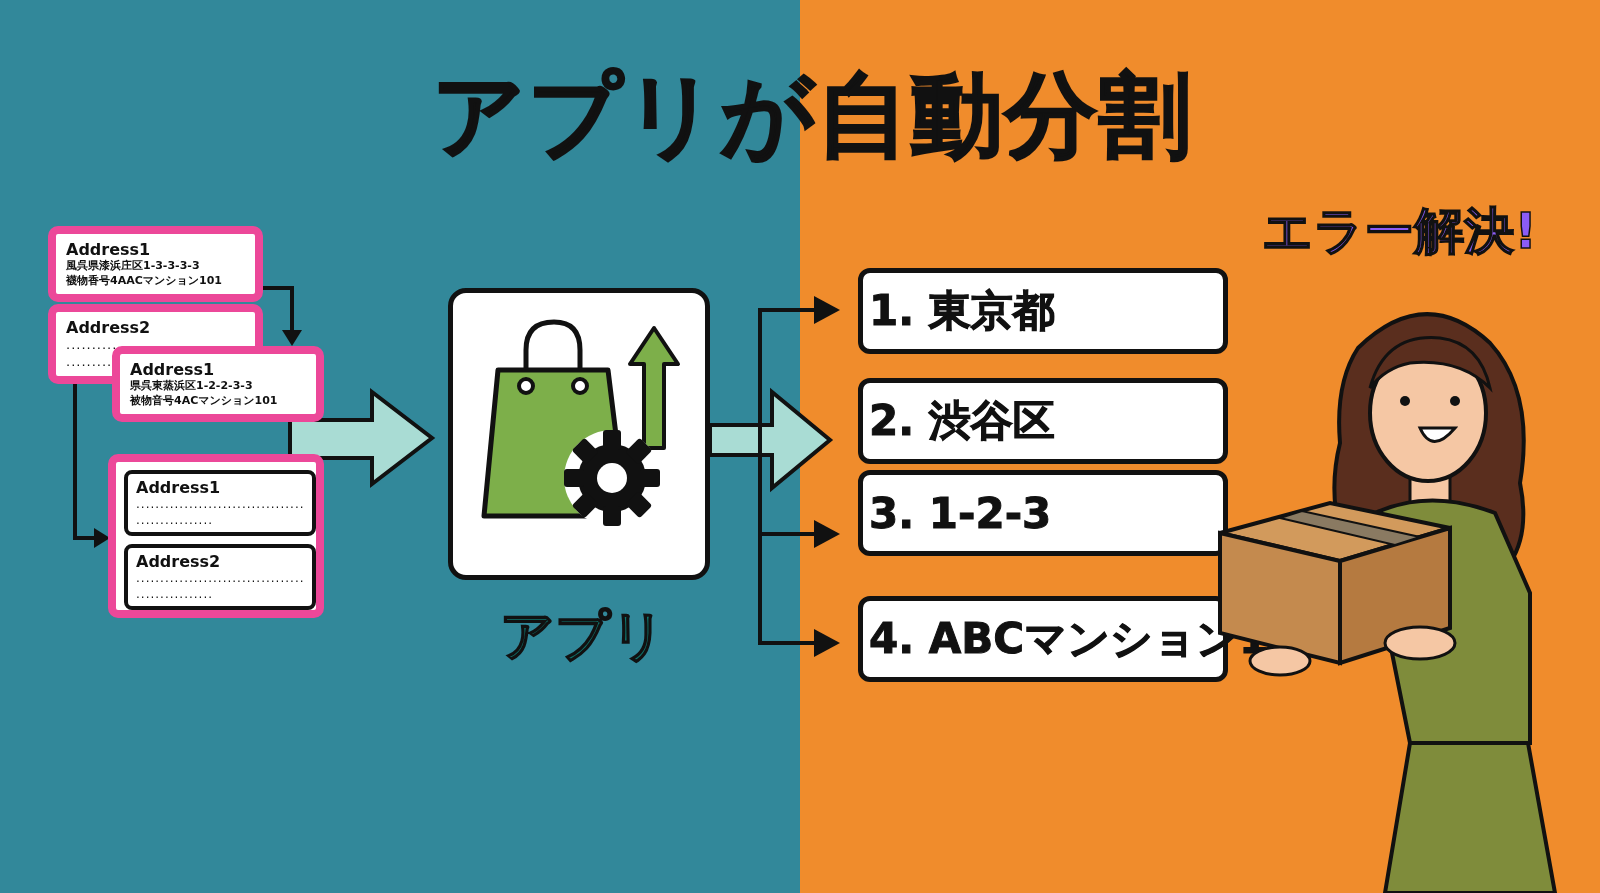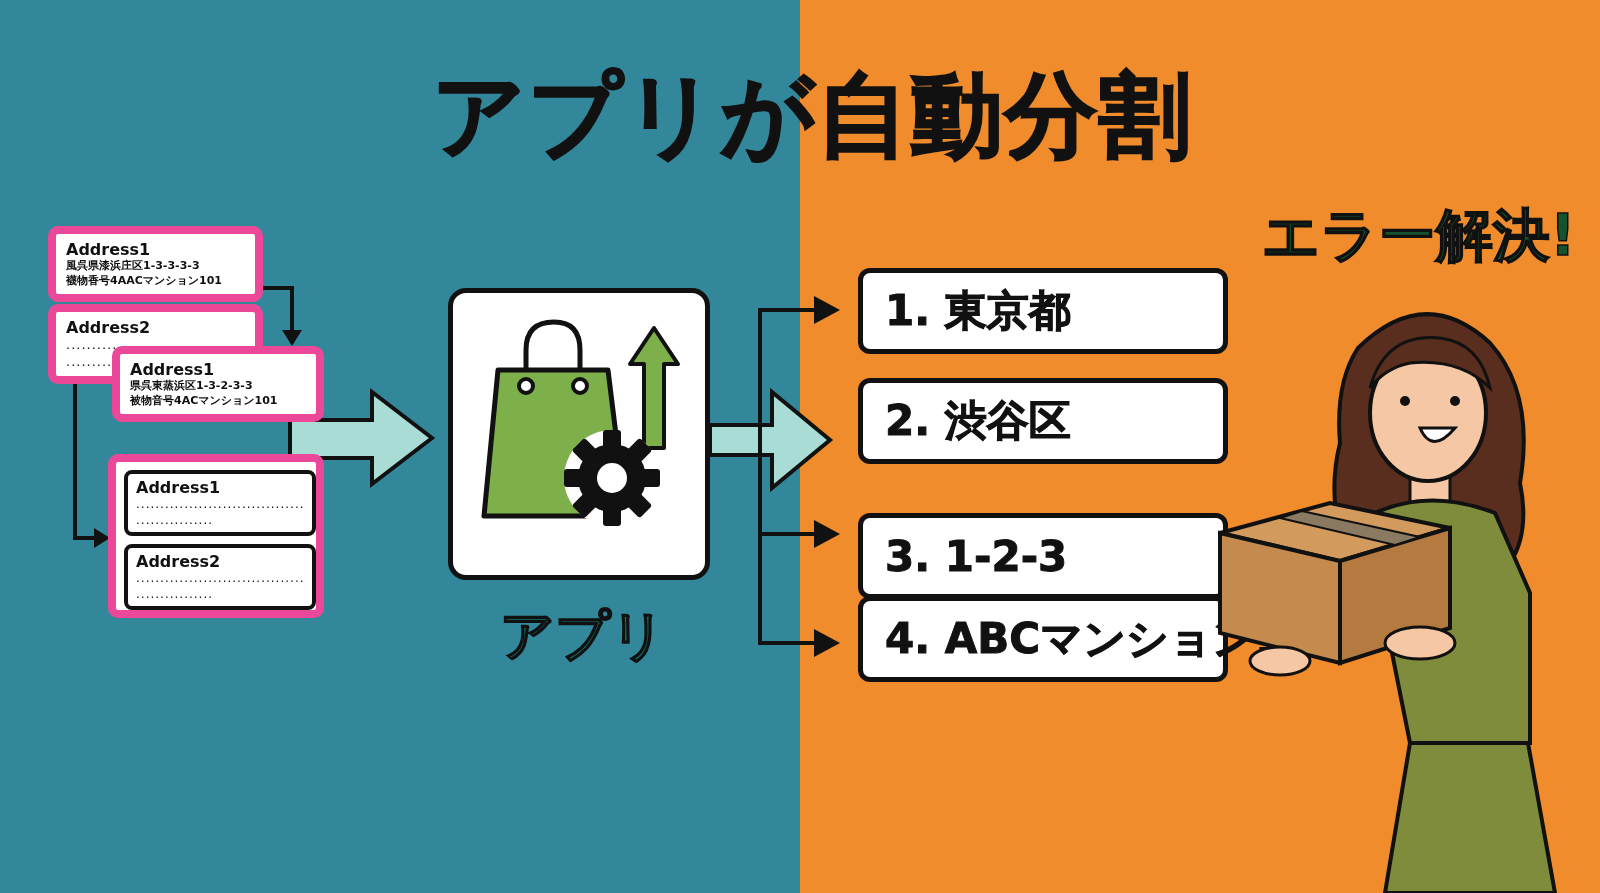--- a/index.html
+++ b/index.html
@@ -8,22 +8,22 @@
   .bg-left { position: absolute; left: 0; top: 0; width: 800px; height: 893px; background: #32889A; }
   .bg-right { position: absolute; left: 800px; top: 0; width: 800px; height: 893px; background: #F08C2C; }
   .title { position: absolute; left: 432px; top: 70px; font-size: 92px; font-weight: 900; color: #111; letter-spacing: 2px; white-space: nowrap; line-height: 1; font-family: Liberation Serif, serif; -webkit-text-stroke: 2px #111; }
   .card { position: absolute; background: #fff; border: 8px solid #ec4899; border-radius: 10px; padding: 6px 10px; color: #111; }
   .card .lbl { font-size: 16px; font-weight: bold; line-height: 1.2; }
   .card .line { font-size: 11px; font-weight: bold; line-height: 1.35; white-space: nowrap; }
   .card .dots { font-size: 13px; line-height: 1.3; letter-spacing: 1px; overflow: hidden; white-space: nowrap; }
   .inner { position: absolute; background: #fff; border: 4px solid #111; border-radius: 8px; padding: 4px 8px; }
   .app-box { position: absolute; left: 448px; top: 288px; width: 262px; height: 292px; background: #fff; border: 5px solid #111; border-radius: 18px; }
   .app-label { position: absolute; left: 500px; top: 600px; font-size: 54px; font-weight: 900; color: #0f766e; -webkit-text-stroke: 1.5px #111; }
-  .result { position: absolute; left: 858px; width: 370px; height: 86px; background: #fff; border: 5px solid #111; border-radius: 12px; padding-left: 22px; display: flex; align-items: center; font-size: 42px; font-weight: 900; color: #111; white-space: nowrap; -webkit-text-stroke: 1px #111; }
-  .resolved { position: absolute; left: 1262px; top: 198px; font-size: 57px; font-weight: 900; color: #14532d; white-space: nowrap; -webkit-text-stroke: 1.5px #111; }
+  .result { position: absolute; left: 858px; width: 370px; height: 86px; background: #fff; border: 5px solid #111; border-radius: 12px; padding-left: 6px; display: flex; align-items: center; font-size: 42px; font-weight: 900; color: #111; white-space: nowrap; -webkit-text-stroke: 1px #111; }
+  .resolved { position: absolute; left: 1262px; top: 198px; font-size: 50px; font-weight: 900; color: #8b5cf6; white-space: nowrap; -webkit-text-stroke: 1.5px #111; }
   svg { position: absolute; overflow: visible; }
 </style>
 </head>
 <body>
 
 <div class="bg-left"></div>
 <div class="bg-right"></div>
 
 <div class="title">アプリが自動分割</div>
 
@@ -47,21 +47,21 @@
 </div>
 
 <div class="card" style="left:48px;top:304px;width:215px;height:80px;">
   <div class="lbl">Address2</div>
   <div class="dots">..............................</div>
   <div class="dots">..............................</div>
 </div>
 
 <div class="card" style="left:112px;top:346px;width:212px;height:76px;">
   <div class="lbl">Address1</div>
-  <div class="line">県呉東蒸浜区1-3-2-3-3</div>
+  <div class="line">県呉東蒸浜区1-2-2-3-3</div>
   <div class="line">被物音号4ACマンション101</div>
 </div>
 
 <div class="card" style="left:108px;top:454px;width:216px;height:164px;padding:0;">
   <div class="inner" style="left:8px;top:8px;width:192px;height:66px;">
     <div class="lbl" style="font-size:16px;font-weight:bold;">Address1</div>
     <div class="dots" style="font-size:12px;">......................................</div>
     <div class="dots" style="font-size:12px;">................</div>
   </div>
   <div class="inner" style="left:8px;top:82px;width:192px;height:66px;">
@@ -104,21 +104,21 @@
   <polygon points="710,425 772,425 772,392 830,440 772,488 772,455 710,455" fill="#A9DCD4" stroke="#111" stroke-width="4"></polygon>
   <polyline points="818,310 760,310 760,643 818,643" fill="none" stroke="#111" stroke-width="4"></polyline>
   <line x1="760" y1="534" x2="818" y2="534" stroke="#111" stroke-width="4"></line>
   <polygon points="814,296 840,310 814,324" fill="#111"></polygon>
   <polygon points="814,520 840,534 814,548" fill="#111"></polygon>
   <polygon points="814,629 840,643 814,657" fill="#111"></polygon>
 </svg>
 
 <div class="result" style="top:268px;">1. 東京都</div>
 <div class="result" style="top:378px;">2. 渋谷区</div>
-<div class="result" style="top:513px;text-align:center;">3. 1-2-3</div>
+<div class="result" style="top:470px;text-align:center;">3. 1-2-3</div>
 <div class="result" style="top:596px;">4. ABCマンション101</div>
 
 <div class="resolved">エラー解決!</div>
 
 <svg width="340" height="600" style="left:1210px;top:293px;">
 
   <path d="M148,55 Q215,-10 280,50 Q325,100 310,190 Q320,240 300,270 L140,270 Q115,210 130,150 Q125,90 148,55 Z" fill="#5A2E1E" stroke="#111" stroke-width="4"></path>
 
   <rect x="200" y="170" width="40" height="40" fill="#F5C7A4" stroke="#111" stroke-width="3"></rect>
 

